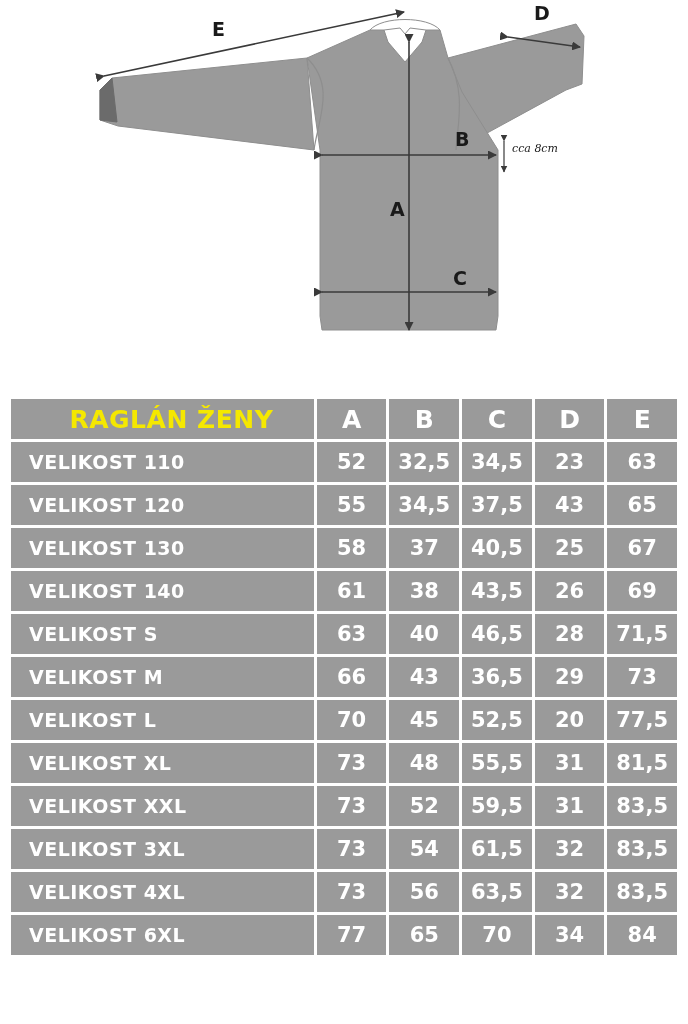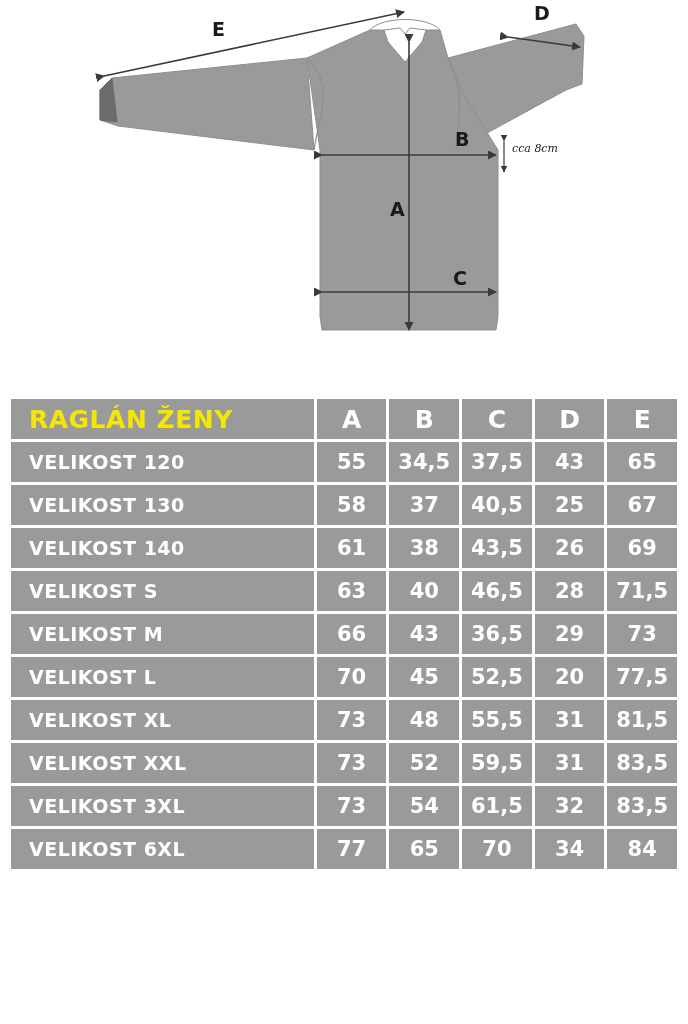--- a/index.html
+++ b/index.html
@@ -62,21 +62,21 @@
     text-align: center;
     vertical-align: middle;
     height: 40px;
     padding: 0;
     border: 0;
   }
   #size-table .title-cell {
     color: #f5e800;
     font-size: 25px;
     letter-spacing: 0.5px;
-    text-align: left;
+    text-align: center;
     padding-left: 18px;
   }
   #size-table .head-cell {
     font-size: 25px;
   }
   #size-table .name-cell {
     text-align: left;
     padding-left: 18px;
     font-size: 19px;
     letter-spacing: 0.5px;
@@ -160,20 +160,28 @@
         <th class="title-cell">RAGLÁN ŽENY</th>
         <th class="head-cell">A</th>
         <th class="head-cell">B</th>
         <th class="head-cell">C</th>
         <th class="head-cell">D</th>
         <th class="head-cell">E</th>
       </tr>
     </thead>
     <tbody id="table-body">
         <tr>
+          <td class="name-cell">VELIKOST 110</td>
+          <td class="val-cell">52</td>
+          <td class="val-cell">32,5</td>
+          <td class="val-cell">34,5</td>
+          <td class="val-cell">23</td>
+          <td class="val-cell">63</td>
+        </tr>
+        <tr>
           <td class="name-cell">VELIKOST 120</td>
           <td class="val-cell">55</td>
           <td class="val-cell">34,5</td>
           <td class="val-cell">37,5</td>
           <td class="val-cell">43</td>
           <td class="val-cell">65</td>
         </tr>
         <tr>
           <td class="name-cell">VELIKOST 130</td>
           <td class="val-cell">58</td>
@@ -232,20 +240,28 @@
         </tr>
         <tr>
           <td class="name-cell">VELIKOST 3XL</td>
           <td class="val-cell">73</td>
           <td class="val-cell">54</td>
           <td class="val-cell">61,5</td>
           <td class="val-cell">32</td>
           <td class="val-cell">83,5</td>
         </tr>
         <tr>
+          <td class="name-cell">VELIKOST 4XL</td>
+          <td class="val-cell">73</td>
+          <td class="val-cell">56</td>
+          <td class="val-cell">63,5</td>
+          <td class="val-cell">32</td>
+          <td class="val-cell">83,5</td>
+        </tr>
+        <tr>
           <td class="name-cell">VELIKOST 6XL</td>
           <td class="val-cell">77</td>
           <td class="val-cell">65</td>
           <td class="val-cell">70</td>
           <td class="val-cell">34</td>
           <td class="val-cell">84</td>
         </tr>
       </tbody>
   </table>
 

